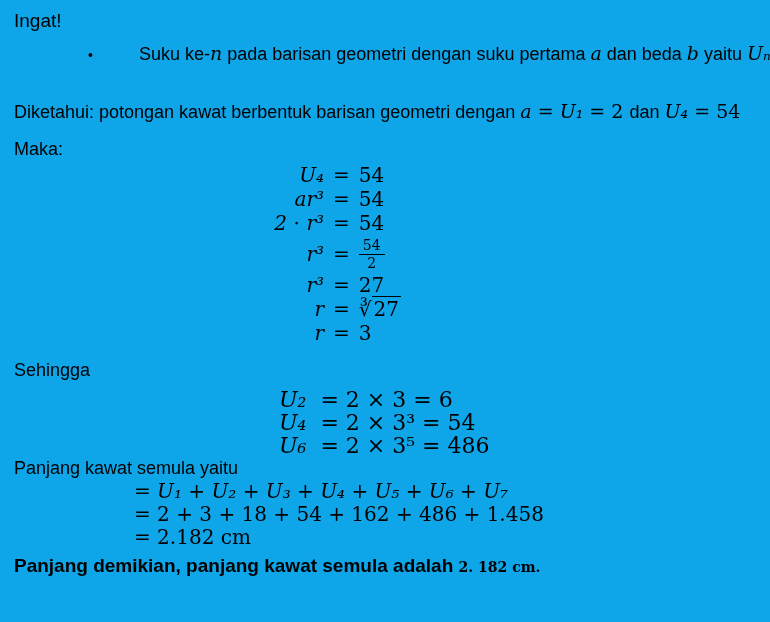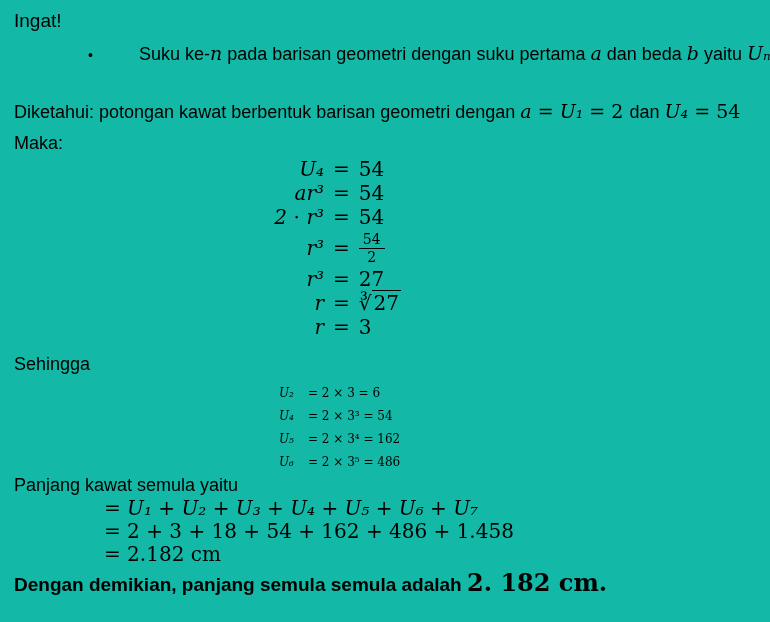--- a/index.html
+++ b/index.html
@@ -1,18 +1,18 @@
 <!DOCTYPE html>
 <html><head>
 <meta charset="utf-8">
 <style>
   html, body { margin: 0; padding: 0; }
   .page {
     width: 770px; height: 622px;
-    background: #14b8a6; color: #000000;
+    background: #0ea5e9; color: #000000;
     font-family: "Liberation Sans", "DejaVu Sans", sans-serif;
     font-size: 18px;
     box-sizing: border-box;
     padding: 8px 8px 0 14px;
     overflow: hidden;
     position: relative;
   }
   .sans { font-family: "Liberation Sans", "DejaVu Sans", sans-serif; }
   .mit  { font-family: "DejaVu Serif", "Liberation Serif", serif; font-style: italic; }
   .mup  { font-family: "DejaVu Serif", "Liberation Serif", serif; font-style: normal; }
@@ -22,21 +22,21 @@
 
   .bullet-line {
     display: flex; align-items: baseline;
     margin-top: 6px; line-height: 26px; white-space: nowrap;
   }
   .bullet-marker { width: 20px; margin-left: 74px; font-size: 14px; }
   .bullet-text { margin-left: 46px; }
   .bullet-text .mit, .diketahui .mit, .diketahui .mup { font-size: 19px; }
 
   .diketahui { margin-top: 32px; line-height: 23px; white-space: nowrap; }
-  .maka-label { margin-top: 8px; line-height: 23px; }
+  .maka-label { margin-top: 14px; line-height: 23px; }
 
   .eq-block1 { margin-top: 2px; }
   .eqrow {
     display: flex; align-items: center;
     line-height: 24px; font-size: 20px;
     margin-left: 190px;
   }
   .eqrow .lhs { width: 120px; text-align: right; }
   .eqrow .eq  { padding: 0 9px; }
   .eqrow.frac-row { line-height: 38px; }
@@ -45,31 +45,31 @@
   .frac .num { display: block; border-bottom: 1.6px solid #000; padding: 1px 4px 0 4px; }
   .frac .den { display: block; padding-top: 1px; }
 
   .root { white-space: nowrap; }
   .root .radicand { border-top: 1.6px solid #000; padding: 0 2px; }
 
   .sehingga-label { margin-top: 14px; line-height: 23px; }
   .eq-block2 { margin-top: 6px; }
   .eqrow2 {
     display: flex; align-items: center;
-    line-height: 23px; font-size: 12px;
+    line-height: 23px; font-size: 22px;
     margin-left: 265px;
   }
   .eqrow2 .expr { margin-left: 14px; }
 
   .panjang-label { line-height: 23px; }
   .eq-block3 { margin-top: 0px; }
-  .eqrow3 { line-height: 23px; font-size: 20px; margin-left: 90px; }
+  .eqrow3 { line-height: 23px; font-size: 20px; margin-left: 120px; }
 
   .conclusion { margin-top: 5px; line-height: 24px; font-size: 19px; }
-  .conclusion .mup { font-size: 24px; }
+  .conclusion .mup { font-size: 14px; }
 </style>
 </head>
 <body>
 
 <div class="page">
 
   <div class="heading sans">Ingat!</div>
 
   <div class="bullet-line">
     <span class="bullet-marker sans">•</span>
@@ -126,32 +126,28 @@
   <div class="eq-block2">
     <div class="eqrow2">
       <span class="mit">U₂</span>
       <span class="expr mup">= 2 × 3 = 6</span>
     </div>
     <div class="eqrow2">
       <span class="mit">U₄</span>
       <span class="expr mup">= 2 × 3³ = 54</span>
     </div>
     <div class="eqrow2">
-      <span class="mit">U₅</span>
-      <span class="expr mup">= 2 × 3⁴ = 162</span>
-    </div>
-    <div class="eqrow2">
       <span class="mit">U₆</span>
       <span class="expr mup">= 2 × 3⁵ = 486</span>
     </div>
   </div>
 
   <div class="panjang-label sans">Panjang kawat semula yaitu</div>
 
   <div class="eq-block3">
     <div class="eqrow3 mit">= U₁ + U₂ + U₃ + U₄ + U₅ + U₆ + U₇</div>
     <div class="eqrow3 mup">= 2 + 3 + 18 + 54 + 162 + 486 + 1.458</div>
     <div class="eqrow3 mup">= 2.182 cm</div>
   </div>
 
-  <div class="conclusion b"><span class="sans b">Dengan demikian, panjang semula semula adalah </span><span class="mup b">2. 182 cm.</span></div>
+  <div class="conclusion b"><span class="sans b">Panjang demikian, panjang kawat semula adalah </span><span class="mup b">2. 182 cm.</span></div>
 
 </div>
 
 </body></html>

